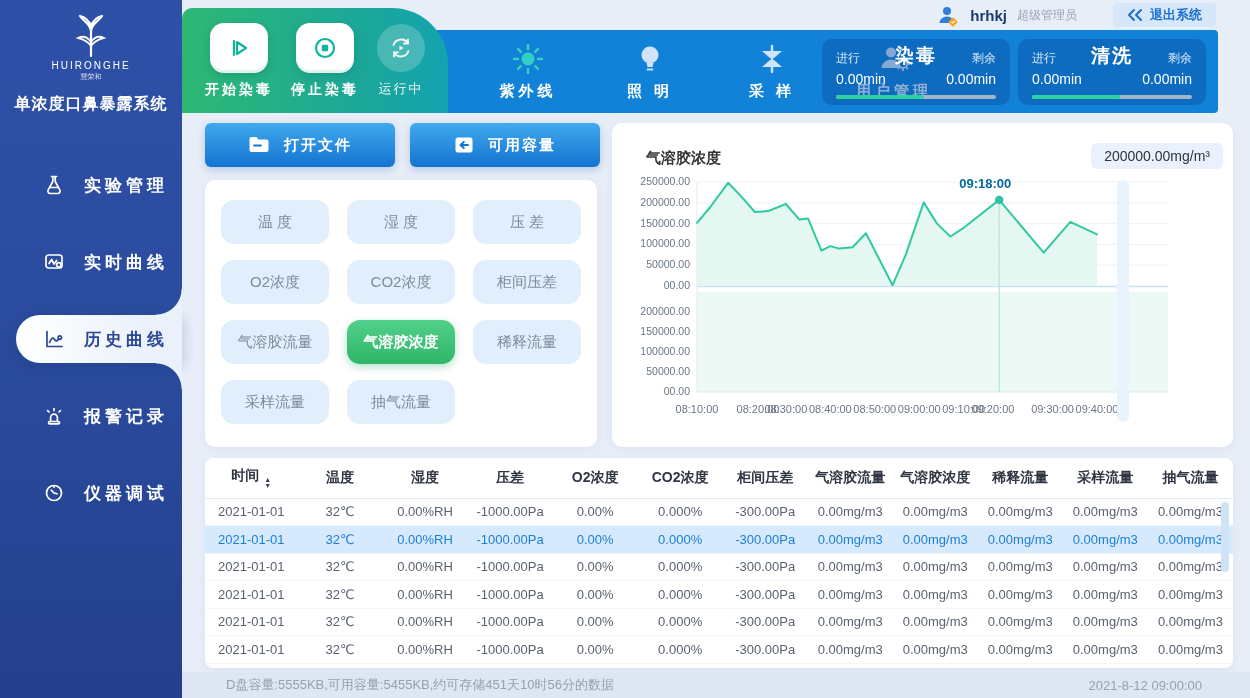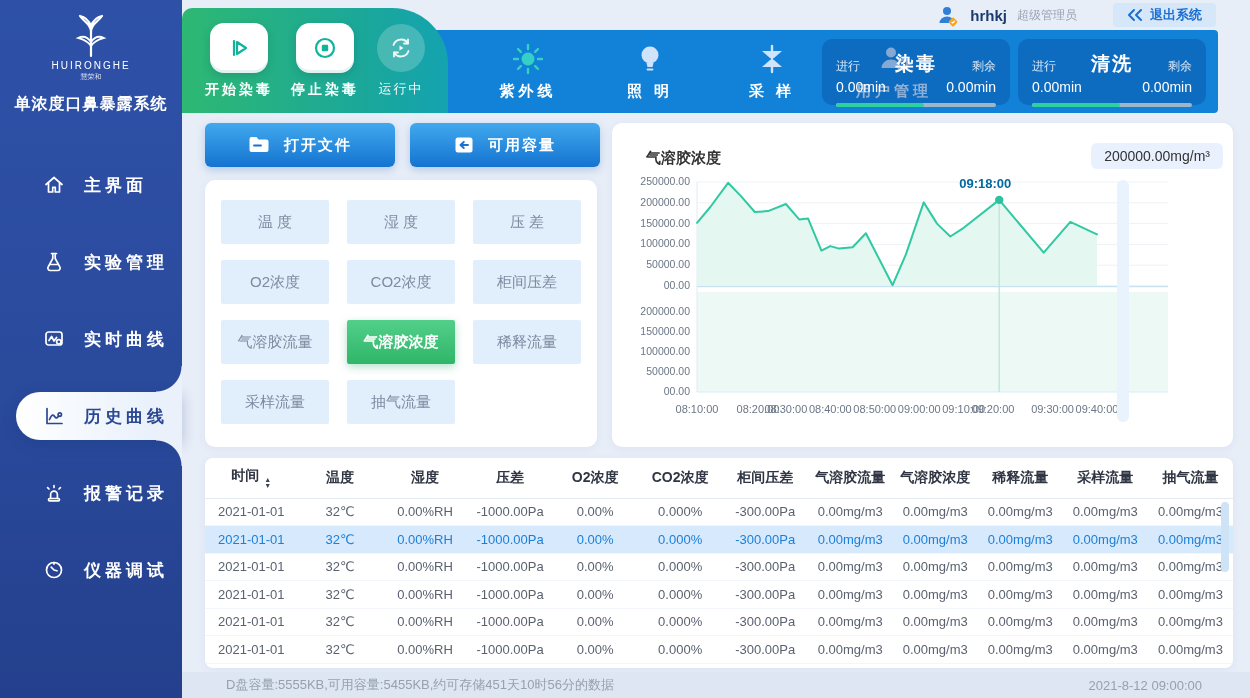--- a/index.html
+++ b/index.html
@@ -47,41 +47,41 @@
     justify-content:center; box-shadow:0 3px 8px rgba(0,60,60,.18), inset 0 -3px 0 rgba(70,170,160,.15); }
   .tg-run { width:48px; height:48px; border-radius:50%; background:rgba(255,255,255,.22);
     display:flex; align-items:center; justify-content:center; }
   .tg-item.run { font-size:13px; font-weight:normal; letter-spacing:2px; opacity:.95; }
   .tb-icons { position:absolute; left:300px; top:0; height:83px; display:flex; gap:30px; }
   .tb-item { width:92px; display:flex; flex-direction:column; align-items:center; justify-content:center;
     gap:6px; color:#fff; font-size:15px; font-weight:bold; letter-spacing:4px; }
 
   
   .status-card { position:absolute; top:9px; width:188px; height:66px; background:rgba(8,80,165,.45);
-    border-radius:10px; padding:12px 14px 0; color:#fff; }
+    border-radius:10px; padding:4px 14px 0; color:#fff; }
   #card-poison { left:640px; } #card-clean { left:836px; }
   .sc-row1 { display:flex; align-items:baseline; justify-content:space-between; }
   .sc-small { font-size:12px; opacity:.85; }
   .sc-title { font-size:19px; font-weight:bold; letter-spacing:2px; }
   .sc-row2 { display:flex; justify-content:space-between; font-size:14px; margin-top:2px; }
   .sc-bar { position:relative; height:4px; border-radius:2px; background:#9fb6c9; margin-top:8px; overflow:hidden; }
   .sc-fill { position:absolute; left:0; top:0; bottom:0; background:#2ed0a0; border-radius:2px; }
 
   
   .file-btn { position:absolute; top:123px; width:190px; height:44px; border-radius:6px;
     background:linear-gradient(180deg,#41a9ee 0%,#1473d0 100%); color:#fff; font-size:15px; font-weight:bold;
     letter-spacing:2px; display:flex; align-items:center; justify-content:center; gap:14px;
     box-shadow:0 3px 8px rgba(20,90,180,.25); border:none; }
   #btn-open { left:205px; } #btn-export { left:410px; }
 
   
   #param-card { position:absolute; left:205px; top:180px; width:392px; height:267px; background:#fff;
     border-radius:10px; box-shadow:0 2px 10px rgba(30,70,140,.06); padding:20px 16px; }
   #param-grid { display:grid; grid-template-columns:repeat(3,108px); gap:16px 18px; justify-content:center; }
-  .pbtn { height:44px; border-radius:2px; background:#e1eefb; color:#7c8ba1; font-size:15px;
+  .pbtn { height:44px; border-radius:13px; background:#e1eefb; color:#7c8ba1; font-size:15px;
     display:flex; align-items:center; justify-content:center; }
   .pbtn.active { background:linear-gradient(180deg,#52cf8a,#2fb668); color:#fff; font-weight:bold;
     box-shadow:0 3px 8px rgba(40,170,110,.35); }
 
   
   #chart-card { position:absolute; left:612px; top:123px; width:621px; height:324px; background:#fff;
     border-radius:10px; box-shadow:0 2px 10px rgba(30,70,140,.06); }
   .chart-title { position:absolute; left:34px; top:26px; font-size:15px; font-weight:bold; color:#333; }
   .chart-badge { position:absolute; right:10px; top:20px; background:#e8f1fd; border-radius:6px;
     padding:5px 13px; font-size:14px; color:#333; }
@@ -120,26 +120,20 @@
       <svg data-interactable="false" width="58" height="46" viewBox="0 0 58 46" fill="none" stroke="#ffffff" stroke-width="2.2" stroke-linecap="round">
         <path d="M29 44 V20 M29 20 C29 12 22 10 18 4 M18 4 c5 1 9 5 11 10 M29 20 C29 12 36 10 40 4 M40 4 c-5 1-9 5-11 10"></path>
         <path d="M29 30 c-4-6-9-6-13-4 c4 1 9 2 13 8 M29 30 c4-6 9-6 13-4 c-4 1-9 2-13 8" stroke-width="1.8"></path>
       </svg>
       <div class="logo-en" data-interactable="false">HUIRONGHE</div>
       <div class="logo-cn" data-interactable="false">慧荣和</div>
     </div>
     <div class="sys-title" data-interactable="false">单浓度口鼻暴露系统</div>
 
     <div id="menu" data-interactable="false">
-      <div class="menu-item" data-interactable="true">
-        <svg data-interactable="false" width="24" height="24" viewBox="0 0 24 24" fill="none" stroke="currentColor" stroke-width="1.7" stroke-linejoin="round" stroke-linecap="round">
-            <path d="M4 11.5 L12 4.5 L20 11.5 M6.5 10 V19 h4.2 v-4.6 h2.6 V19 h4.2 V10"></path>
-          </svg>
-        <span data-interactable="false">主界面</span>
-      </div>
       <div class="menu-item" data-interactable="true">
         <svg data-interactable="false" width="24" height="24" viewBox="0 0 24 24" fill="none" stroke="currentColor" stroke-width="1.7" stroke-linejoin="round" stroke-linecap="round">
             <path d="M9.5 3.5 h5 M10.8 3.5 v5 l-4.6 8.4 A2.4 2.4 0 0 0 8.3 20.5 h7.4 a2.4 2.4 0 0 0 2.1-3.6 L13.2 8.5 v-5 M8.2 14.5 h7.6"></path>
           </svg>
         <span data-interactable="false">实验管理</span>
       </div>
       <div class="menu-item" data-interactable="true">
         <svg data-interactable="false" width="24" height="24" viewBox="0 0 24 24" fill="none" stroke="currentColor" stroke-width="1.7" stroke-linejoin="round" stroke-linecap="round">
             <rect x="4" y="5" width="16" height="13" rx="2.5"></rect>
             <path d="M7 13.5 l2.6-4 2.4 4.5 2.6-3.5"></path>

